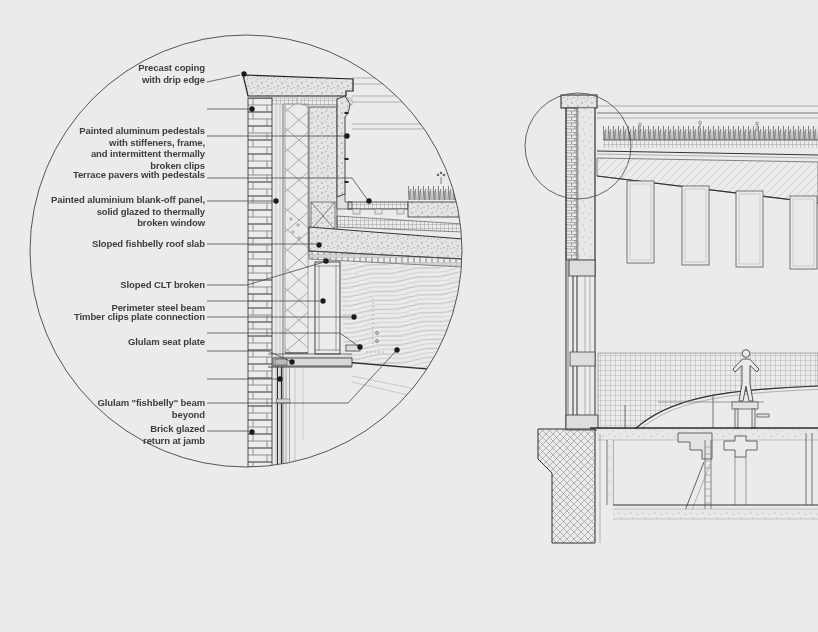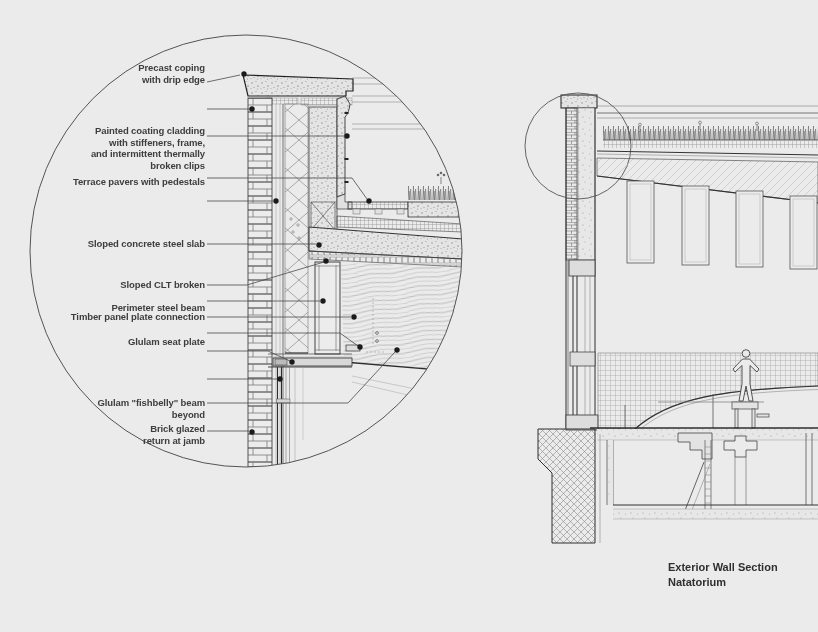--- a/index.html
+++ b/index.html
@@ -293,31 +293,32 @@
     <path d="M806,433 V505 M812,433 V505" stroke="#555" stroke-width="0.8" fill="none"></path>
 
     <path d="M613,505 H818" stroke="#333" stroke-width="1" fill="none"></path>
     <rect x="613" y="509" width="205" height="10" fill="url(#stippleL)"></rect>
     <path d="M613,509 H818 M613,519 H818" stroke="#999" stroke-width="0.5" fill="none"></path>
   </g>
 </svg>
 
 <div class="lbl" style="top:62px">Precast coping
 with drip edge</div>
-<div class="lbl" style="top:125px">Painted coating cladding
+<div class="lbl" style="top:125px">Painted aluminum pedestals
 with stiffeners, frame,
 and intermittent thermally
 broken clips</div>
-<div class="lbl" style="top:176px">Terrace pavers with pedestals</div>
-<div class="lbl" style="top:238px">Sloped concrete steel slab</div>
+<div class="lbl" style="top:169px">Terrace pavers with pedestals</div>
+<div class="lbl" style="top:194px">Painted aluminium blank-off panel,
+solid glazed to thermally
+broken window</div>
+<div class="lbl" style="top:238px">Sloped fishbelly roof slab</div>
 <div class="lbl" style="top:279px">Sloped CLT broken</div>
 <div class="lbl" style="top:302px">Perimeter steel beam</div>
-<div class="lbl" style="top:311px">Timber panel plate connection</div>
+<div class="lbl" style="top:311px">Timber clips plate connection</div>
 <div class="lbl" style="top:336px">Glulam seat plate</div>
 <div class="lbl" style="top:397px">Glulam "fishbelly" beam
 beyond</div>
 <div class="lbl" style="top:423px">Brick glazed
 return at jamb</div>
 
-<div class="caption">Exterior Wall Section
-Natatorium</div>
 
 </div>
 
 </body></html>

